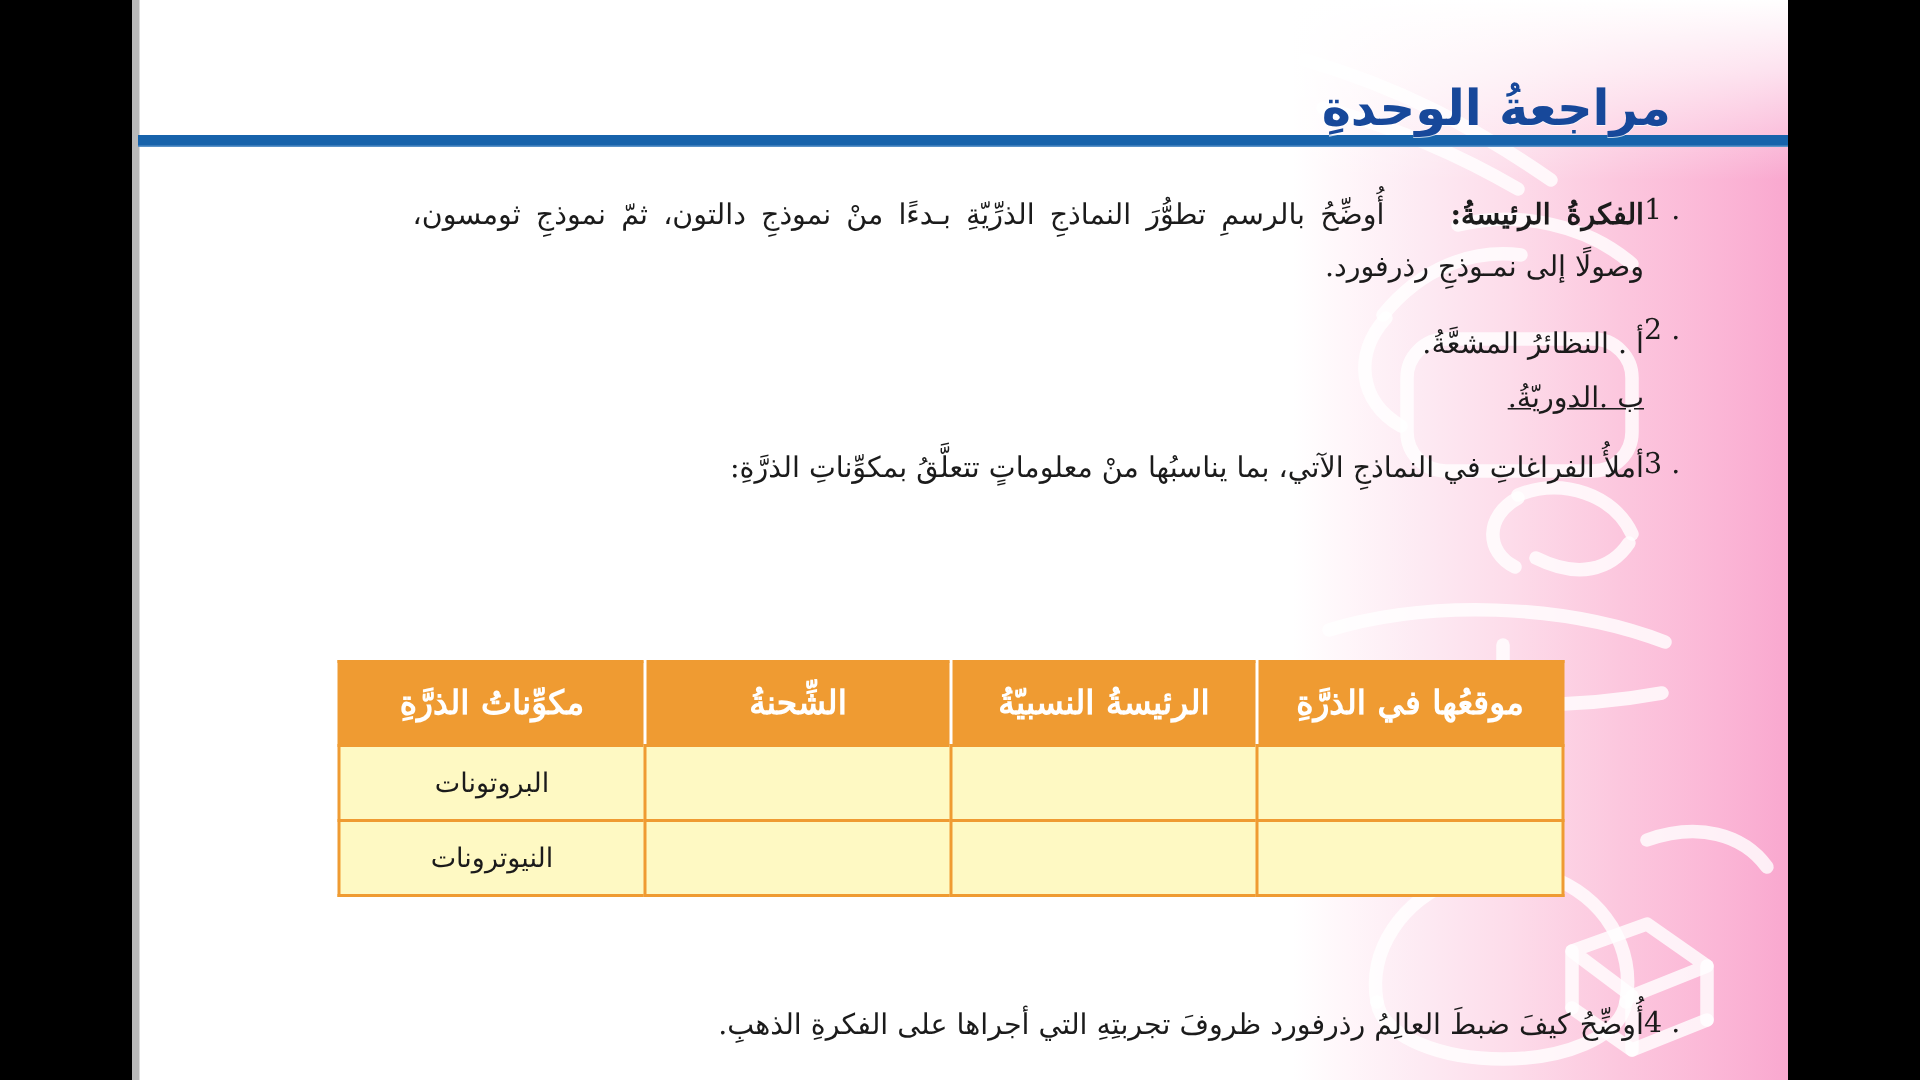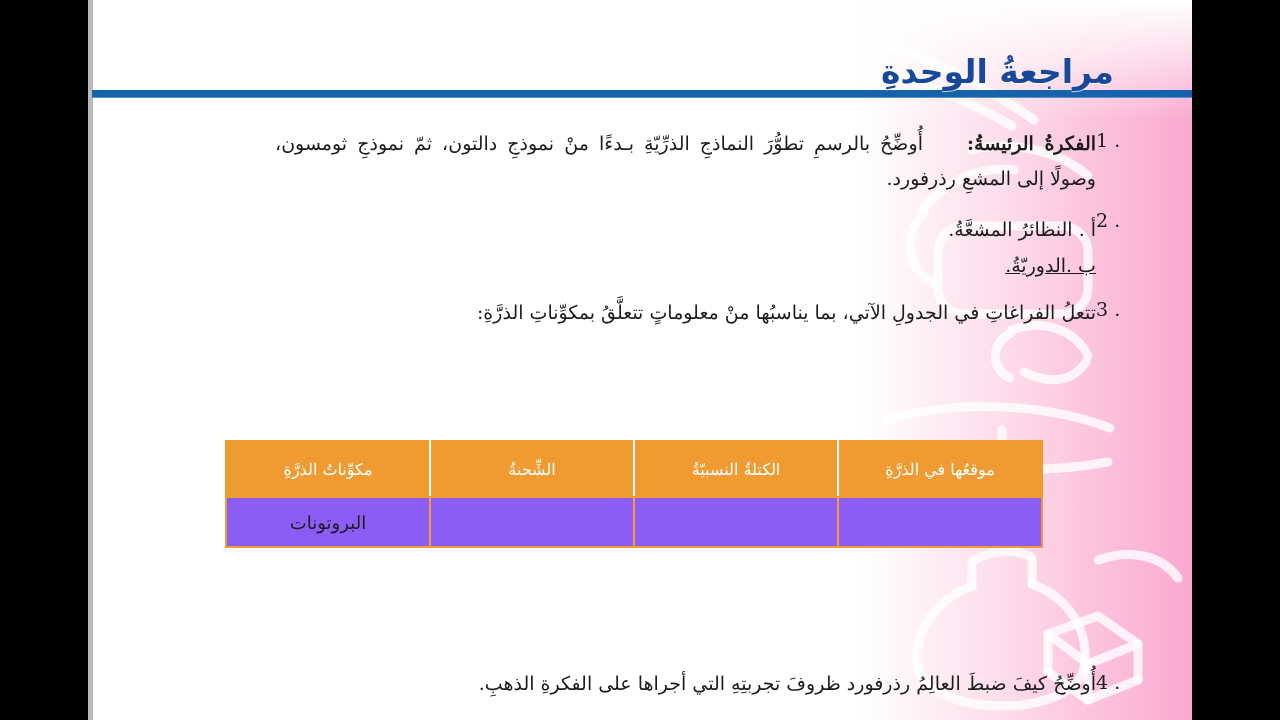--- a/index.html
+++ b/index.html
@@ -179,31 +179,31 @@
   table.atom-table th,
   table.atom-table td {
     border: 2px solid #ef9b32;
     text-align: center;
     vertical-align: middle;
     font-family: "DejaVu Serif", "Liberation Serif", serif;
   }
   table.atom-table thead th {
     background: #ef9b32;
     color: #ffffff;
-    font-size: 16px;
-    font-weight: normal;
+    font-size: 22px;
+    font-weight: bold;
     height: 52px;
     border-color: #ffffff;
     border-top-color: #ef9b32;
     border-bottom-color: #ef9b32;
   }
   table.atom-table thead th:first-child { border-right-color: #ef9b32; }
   table.atom-table thead th:last-child  { border-left-color: #ef9b32; }
   table.atom-table tbody td {
-    background: #8b5cf6;
+    background: #fef9c3;
     color: #1b1b1b;
     font-size: 18px;
     height: 46px;
   }
   .col-comp { width: 200px; }
   .col-chg  { width: 200px; }
   .col-mass { width: 200px; }
   .col-loc  { width: 200px; }
 
   
@@ -263,61 +263,67 @@
       <div class="title-rule"></div>
       <div class="title-text">مراجعةُ الوحدةِ</div>
     </div>
 
     <div class="content">
 
       <div class="item">
         <div class="item-num">1 .</div>
         <div class="item-body">
           <p class="para justified"><span class="bold-lead">الفكرةُ الرئيسةُ:</span> <span>أُوضِّحُ بالرسمِ تطوُّرَ النماذجِ الذرِّيّةِ بـدءًا منْ نموذجِ دالتون، ثمّ نموذجِ ثومسون،</span></p>
-          <p class="para rightline">وصولًا إلى المشعِ رذرفورد.</p>
+          <p class="para rightline">وصولًا إلى نمـوذجِ رذرفورد.</p>
         </div>
       </div>
 
       <div class="spacer-8"></div>
 
       <div class="item">
         <div class="item-num">2 .</div>
         <div class="item-body">
           <p class="subitem a">أ . النظائرُ المشعَّةُ.</p>
           <p class="subitem b">ب .الدوريّةُ.</p>
         </div>
       </div>
 
       <div class="spacer-14"></div>
 
       <div class="item">
         <div class="item-num">3 .</div>
         <div class="item-body">
-          <p class="para rightline">تتعلُ الفراغاتِ في الجدولِ الآتي، بما يناسبُها منْ معلوماتٍ تتعلَّقُ بمكوِّناتِ الذرَّةِ:</p>
+          <p class="para rightline">أملأُ الفراغاتِ في النماذجِ الآتي، بما يناسبُها منْ معلوماتٍ تتعلَّقُ بمكوِّناتِ الذرَّةِ:</p>
         </div>
       </div>
 
     </div>
 
     <div class="table-wrap">
       <table class="atom-table">
         <thead>
           <tr>
             <th class="col-loc">موقعُها في الذرَّةِ</th>
-            <th class="col-mass">الكتلةُ النسبيّةُ</th>
+            <th class="col-mass">الرئيسةُ النسبيّةُ</th>
             <th class="col-chg">الشِّحنةُ</th>
             <th class="col-comp">مكوِّناتُ الذرَّةِ</th>
           </tr>
         </thead>
         <tbody>
           <tr>
             <td></td>
             <td></td>
             <td></td>
             <td>البروتونات</td>
+          </tr>
+          <tr>
+            <td></td>
+            <td></td>
+            <td></td>
+            <td>النيوترونات</td>
           </tr>
         </tbody>
       </table>
     </div>
 
     <div class="after-table">
       <div class="item">
         <div class="item-num">4 .</div>
         <div class="item-body">
           <p class="para rightline">أُوضِّحُ كيفَ ضبطَ العالِمُ رذرفورد ظروفَ تجربتِهِ التي أجراها على الفكرةِ الذهبِ.</p>

